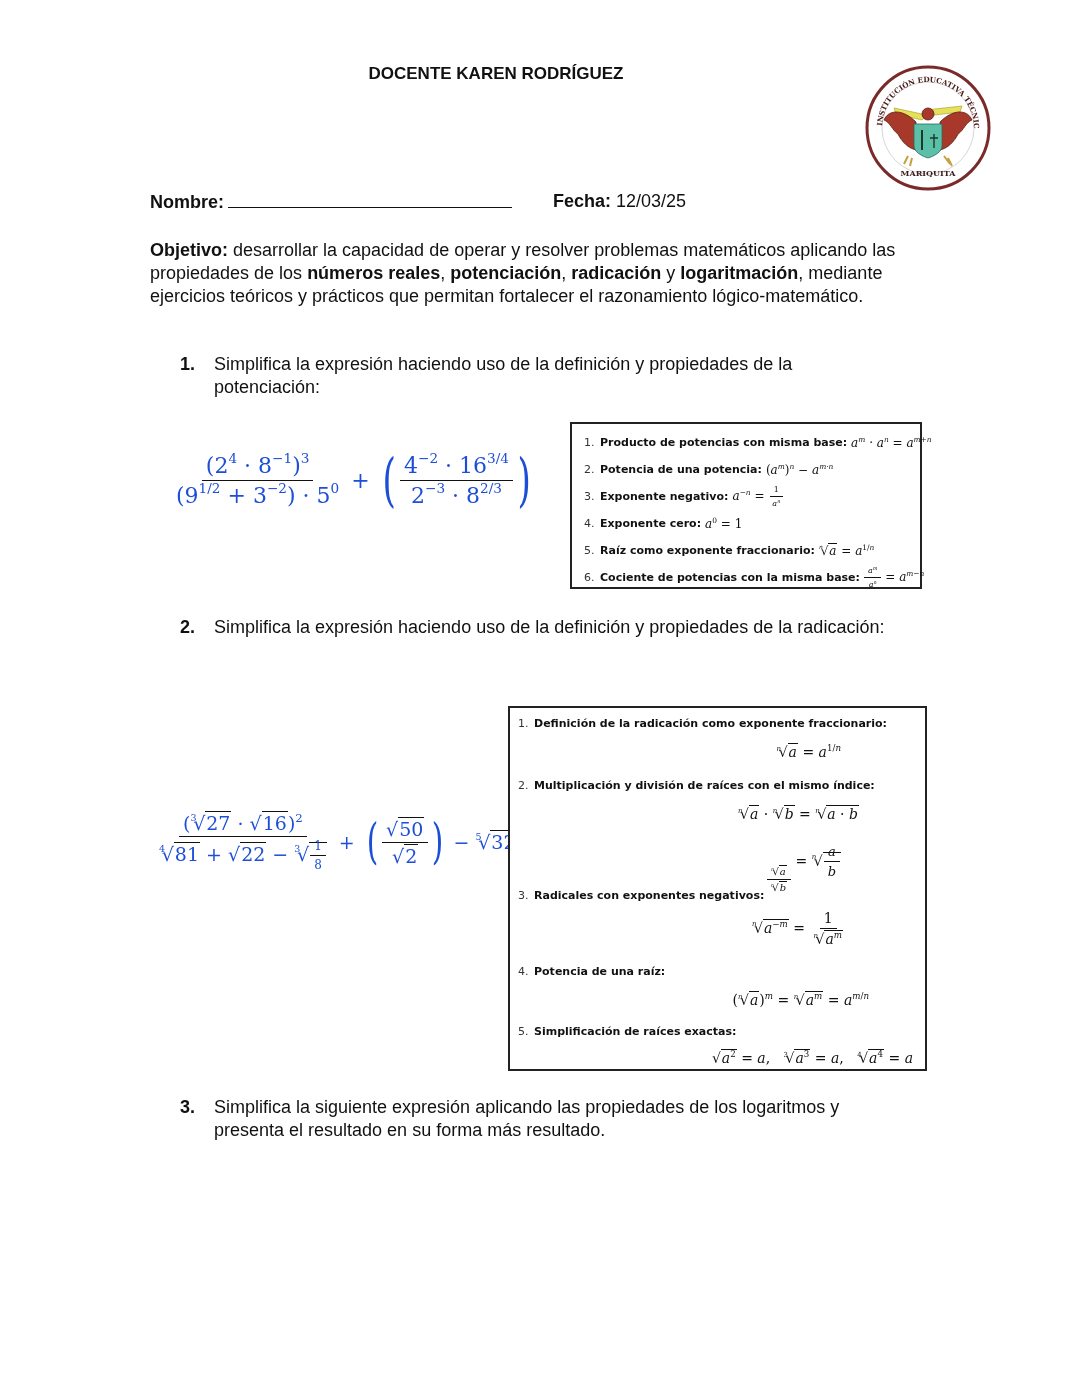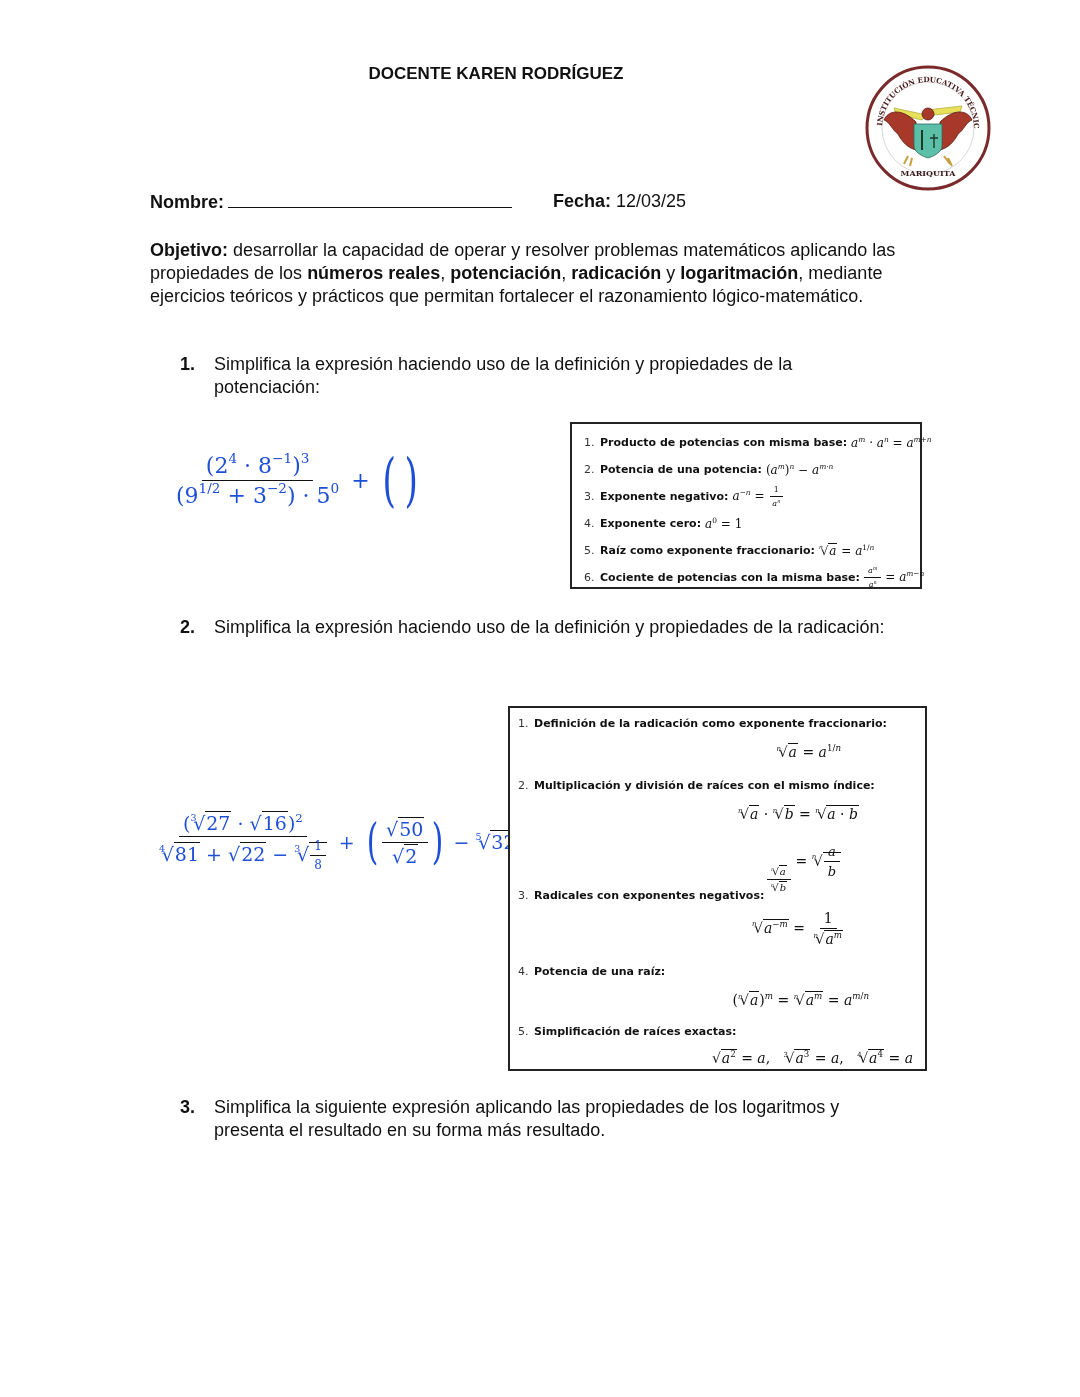--- a/index.html
+++ b/index.html
@@ -101,20 +101,24 @@
   <span class="txt">Simplifica la expresión haciendo uso de la definición y propiedades de la potenciación:</span>
 </div>
 
 <div class="expr1 math">
   <span class="frac">
     <span class="n">(2<sup>4</sup> · 8<sup>−1</sup>)<sup>3</sup></span>
     <span class="d">(9<sup>1/2</sup> + 3<sup>−2</sup>) · 5<sup>0</sup></span>
   </span>
   <span style="margin:0 8px;">+</span>
   <span class="big-paren">(</span>
+  <span class="frac">
+    <span class="n">4<sup>−2</sup> · 16<sup>3/4</sup></span>
+    <span class="d">2<sup>−3</sup> · 8<sup>2/3</sup></span>
+  </span>
   <span class="big-paren">)</span>
 </div>
 
 <div class="box box1">
   <div class="item">
       <span class="inum">1.</span>
       <span class="ilbl">Producto de potencias con misma base:</span>
       <span class="iform"><span class="mi">a</span><sup class="mi">m</sup> · <span class="mi">a</span><sup class="mi">n</sup> = <span class="mi">a</span><sup class="mi">m+n</sup></span>
     </div>
   <div class="item">

